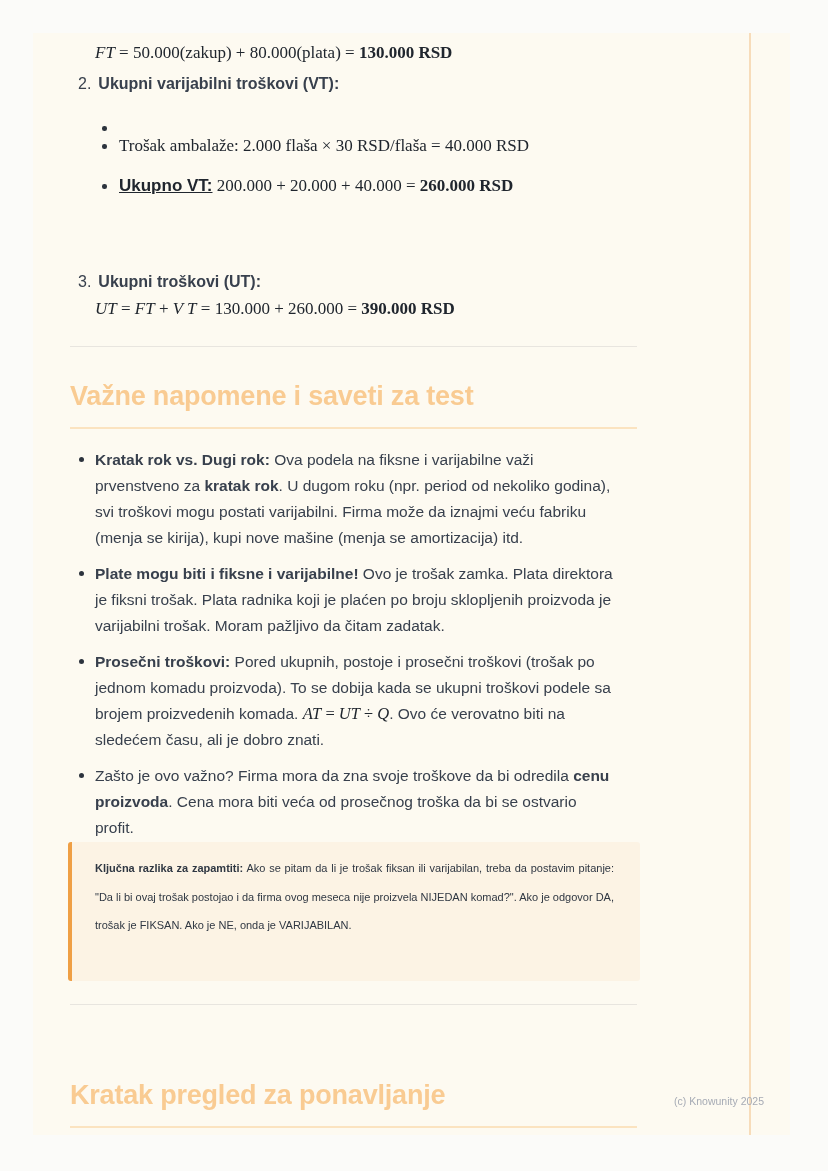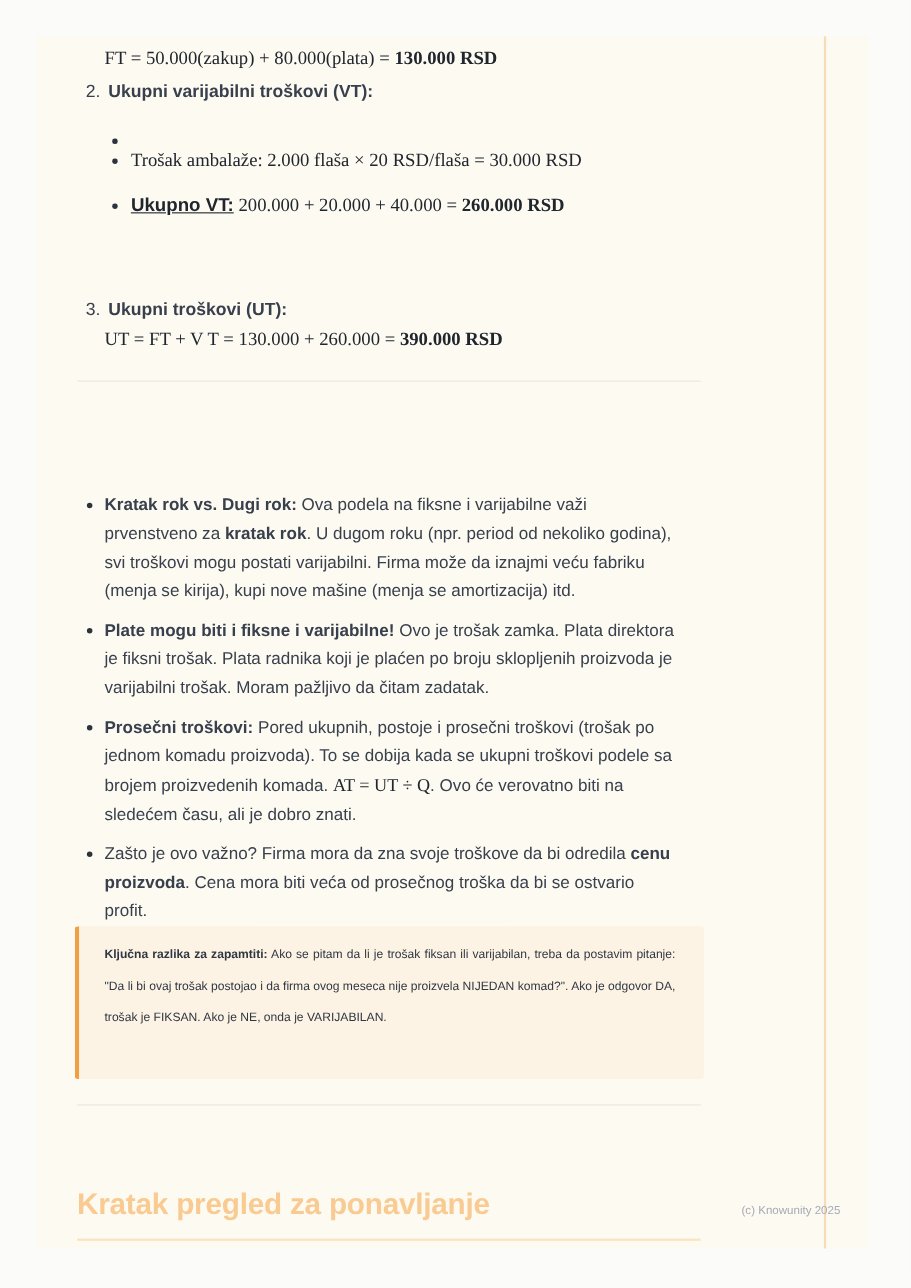--- a/index.html
+++ b/index.html
@@ -31,21 +31,21 @@
     background:var(--page-background);
   }
   .vline{
     position:absolute;
     left:716px; top:0;
     width:2px; height:100%;
     background:var(--accent-line);
   }
   .sans{font-family:"Liberation Sans",sans-serif;text-decoration:underline;}
   .b{font-weight:700;}
-  .i{}
+  .i{font-style:italic;}
   .m{font-family:"Liberation Serif",serif;font-size:16.5px;color:var(--math-text);}
   .abs{position:absolute;}
 
   .formula{
     font-family:"Liberation Serif",serif;
     font-size:17px;
     color:var(--math-text);
     white-space:nowrap;
   }
   .ft-formula{top:10px;left:62px;}
@@ -150,33 +150,34 @@
 
   <div class="abs formula ft-formula"><span class="i">FT</span><span> = 50.000(zakup) + 80.000(plata) = </span><span class="b">130.000 RSD</span></div>
 
   <div class="abs num-title pos-item2">
     <span class="num">2.</span>
     <span class="ttl">Ukupni varijabilni troškovi (VT):</span>
   </div>
 
   <ul class="abs calc-list">
       <li><span class="dot"></span></li>
-      <li><span class="dot"></span><span class="li-text"><span>Trošak ambalaže: 2.000 flaša × 20 RSD/flaša = 30.000 RSD</span></span></li>
+      <li><span class="dot"></span><span class="li-text"><span>Trošak ambalaže: 2.000 flaša × 30 RSD/flaša = 40.000 RSD</span></span></li>
       <li><span class="dot"></span><span class="li-text"><span class="sans b">Ukupno VT:</span><span> 200.000 + 20.000 + 40.000 = </span><span class="b">260.000 RSD</span></span></li>
     </ul>
 
   <div class="abs num-title pos-item3">
     <span class="num">3.</span>
     <span class="ttl">Ukupni troškovi (UT):</span>
   </div>
 
   <div class="abs formula ut-formula"><span class="i">UT</span><span> = </span><span class="i">FT</span><span> + </span><span class="i">V T</span><span> = 130.000 + 260.000 = </span><span class="b">390.000 RSD</span></div>
 
   <div class="abs rule hr1"></div>
 
+  <h2 class="abs h2-notes">Važne napomene i saveti za test</h2>
 
   <ul class="abs notes-list">
       <li><span class="dot"></span><span class="li-text"><span class="b">Kratak rok vs. Dugi rok:</span><span> Ova podela na fiksne i varijabilne važi</span><br><span>prvenstveno za </span><span class="b">kratak rok</span><span>. U dugom roku (npr. period od nekoliko godina),</span><br><span>svi troškovi mogu postati varijabilni. Firma može da iznajmi veću fabriku</span><br><span>(menja se kirija), kupi nove mašine (menja se amortizacija) itd.</span></span></li>
       <li><span class="dot"></span><span class="li-text"><span class="b">Plate mogu biti i fiksne i varijabilne!</span><span> Ovo je trošak zamka. Plata direktora</span><br><span>je fiksni trošak. Plata radnika koji je plaćen po broju sklopljenih proizvoda je</span><br><span>varijabilni trošak. Moram pažljivo da čitam zadatak.</span></span></li>
       <li><span class="dot"></span><span class="li-text"><span class="b">Prosečni troškovi:</span><span> Pored ukupnih, postoje i prosečni troškovi (trošak po</span><br><span>jednom komadu proizvoda). To se dobija kada se ukupni troškovi podele sa</span><br><span>brojem proizvedenih komada. </span><span class="m i">AT</span><span class="m"> = </span><span class="m i">UT</span><span class="m"> ÷ </span><span class="m i">Q</span><span>. Ovo će verovatno biti na</span><br><span>sledećem času, ali je dobro znati.</span></span></li>
       <li><span class="dot"></span><span class="li-text"><span>Zašto je ovo važno? Firma mora da zna svoje troškove da bi odredila </span><span class="b">cenu</span><br><span class="b">proizvoda</span><span>. Cena mora biti veća od prosečnog troška da bi se ostvario</span><br><span>profit.</span></span></li>
     </ul>
 
   <div class="abs callout">
     <div class="callout-text"><span class="b">Ključna razlika za zapamtiti:</span><span> Ako se pitam da li je trošak fiksan ili varijabilan, treba da postavim pitanje: "Da li bi ovaj trošak postojao i da firma ovog meseca nije proizvela NIJEDAN komad?". Ako je odgovor DA, trošak je FIKSAN. Ako je NE, onda je VARIJABILAN.</span></div>

